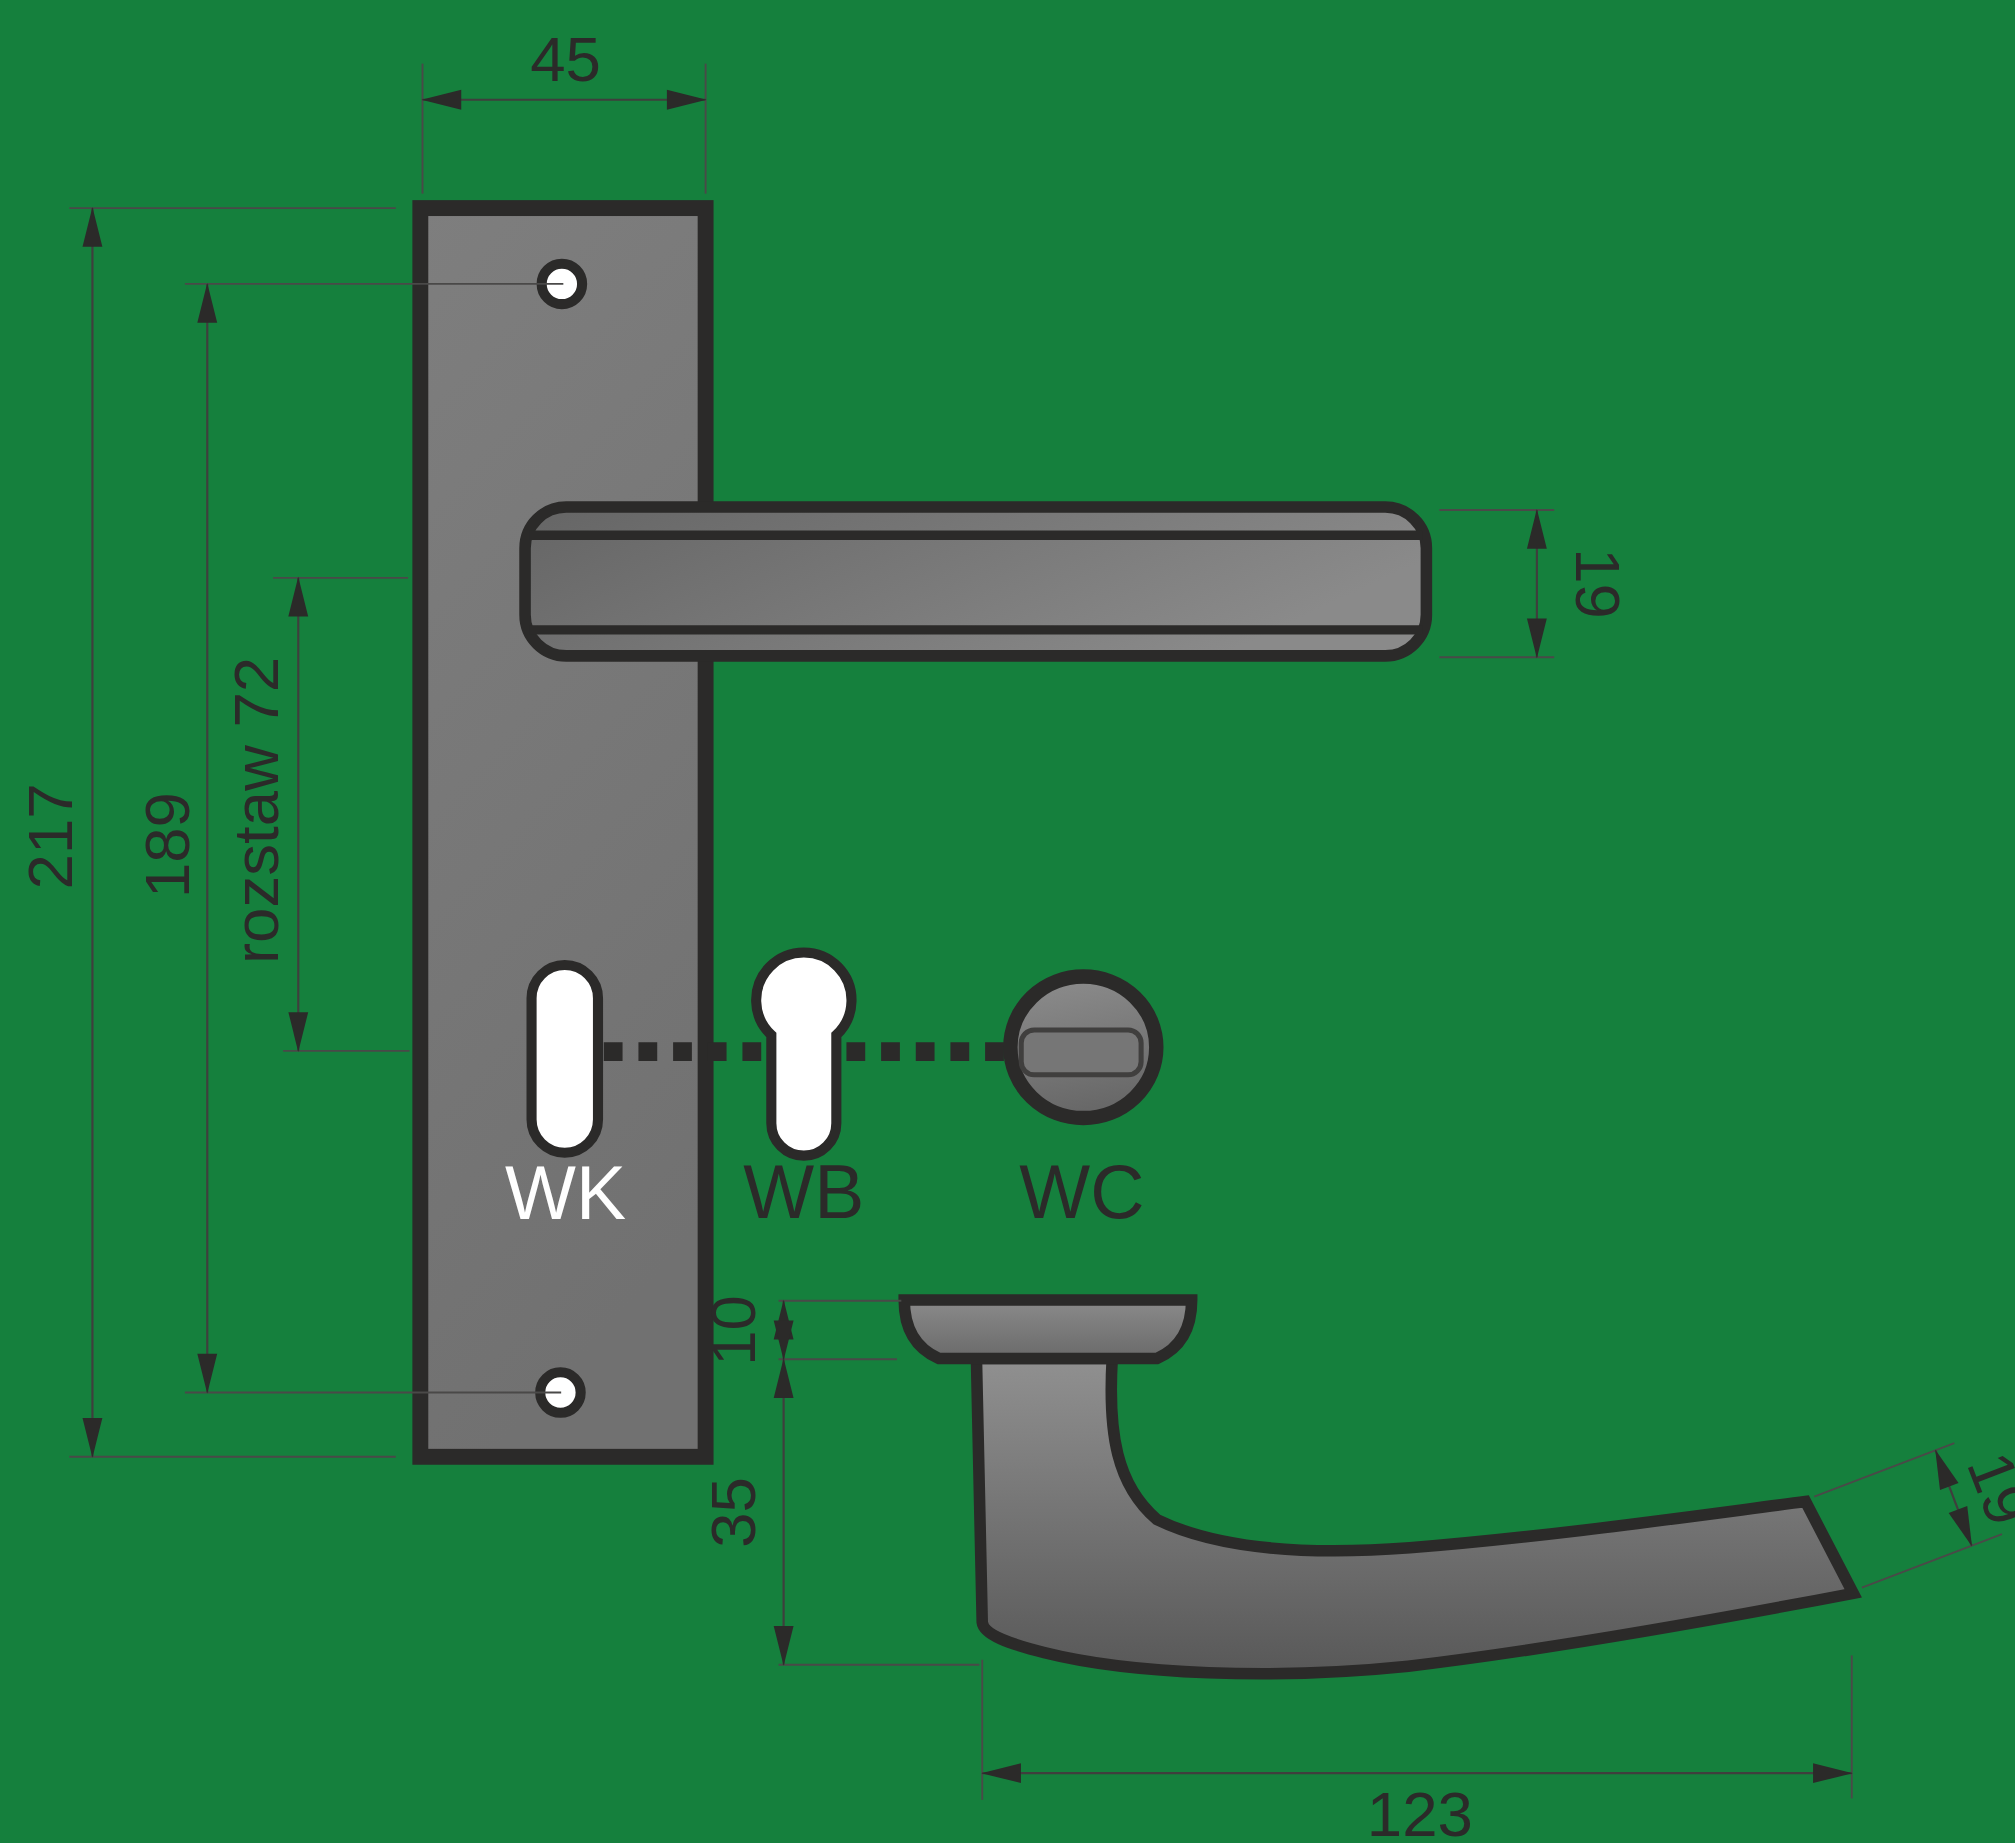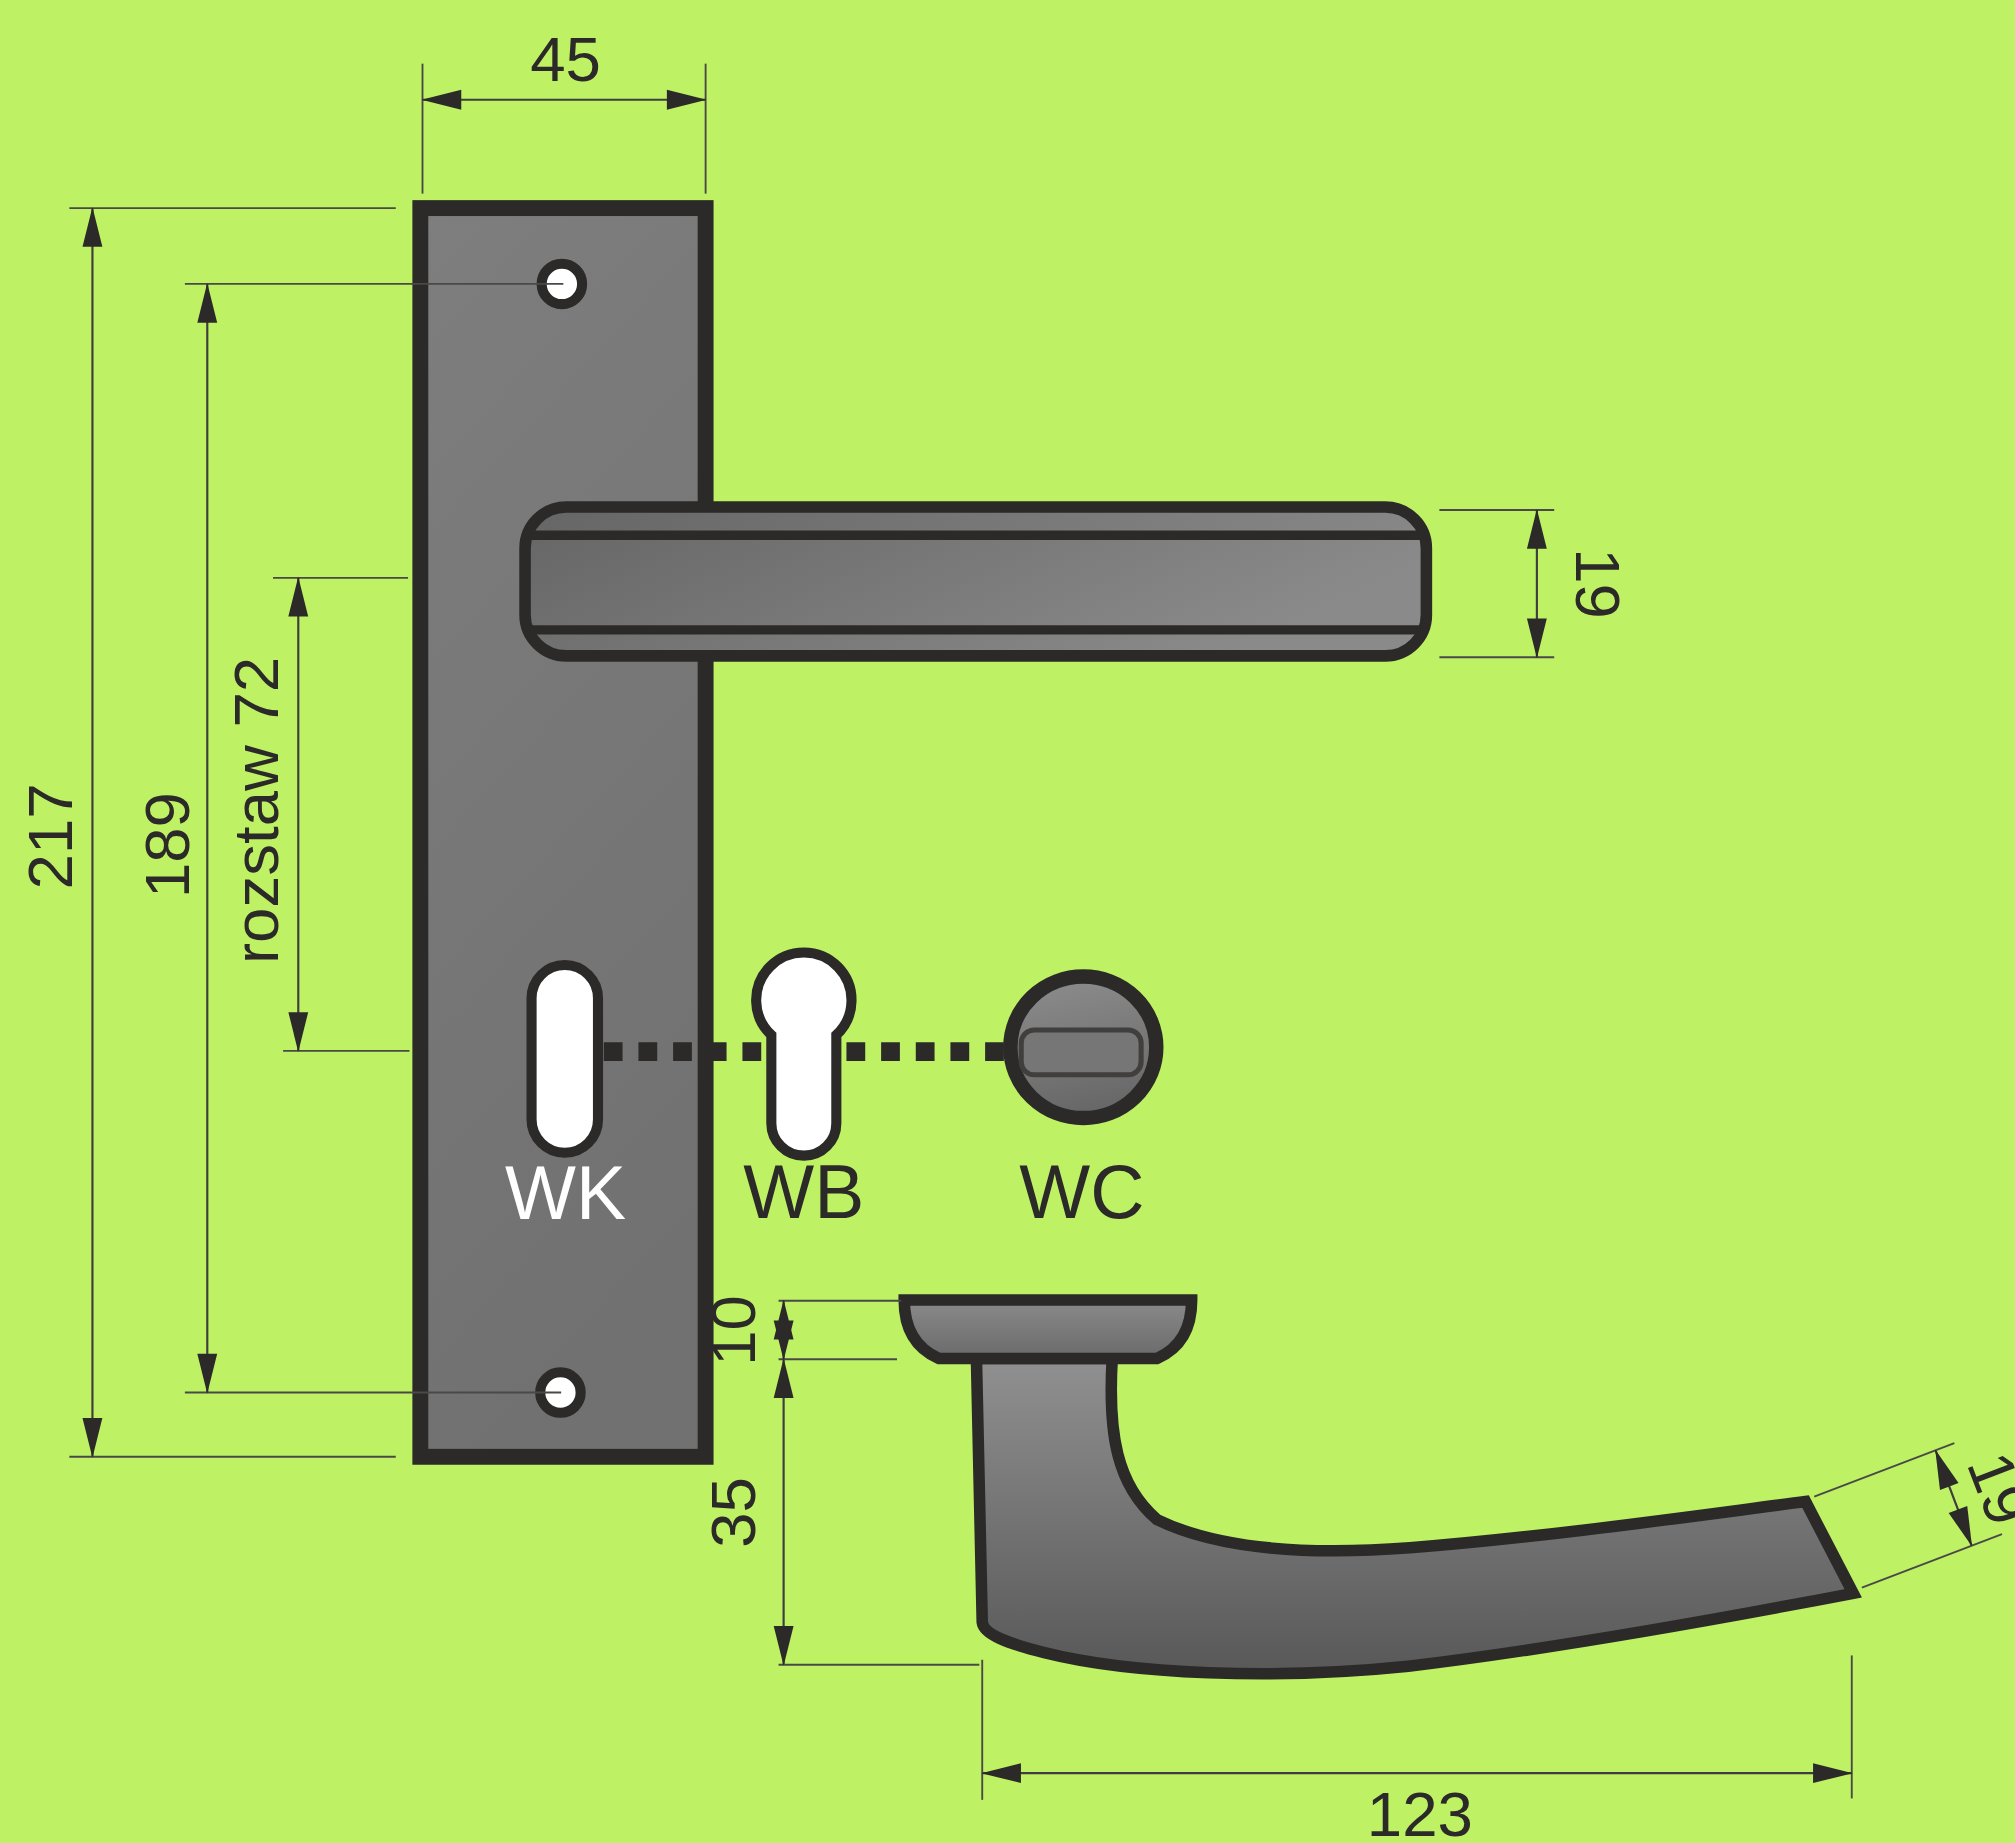--- a/index.html
+++ b/index.html
@@ -1,16 +1,16 @@
 <!DOCTYPE html>
 <html style="font-size:11.6px"><head>
 <meta charset="utf-8">
 <style>
   html,body{margin:0;padding:0;background:#ffffff;}
-  .canvas{width:2015px;height:1844px;position:relative;background:#bef264;overflow:hidden;}
+  .canvas{width:2015px;height:1844px;position:relative;background:#15803d;overflow:hidden;}
   svg{display:block;}
   .ext{stroke:#4a4948;stroke-width:2.6;fill:none;}
   .dim{stroke:#3f3e3d;stroke-width:3;fill:none;
        marker-start:url(#arr);marker-end:url(#arr);}
   .dimtext{font-family:"Liberation Sans","DejaVu Sans",sans-serif;
            font-size:88px;fill:#2b2a29;}
   .labeltext{font-family:"Liberation Sans","DejaVu Sans",sans-serif;
              font-size:104px;fill:#2b2a29;}
   .labeltext.onplate{fill:#ffffff;}
 </style>

